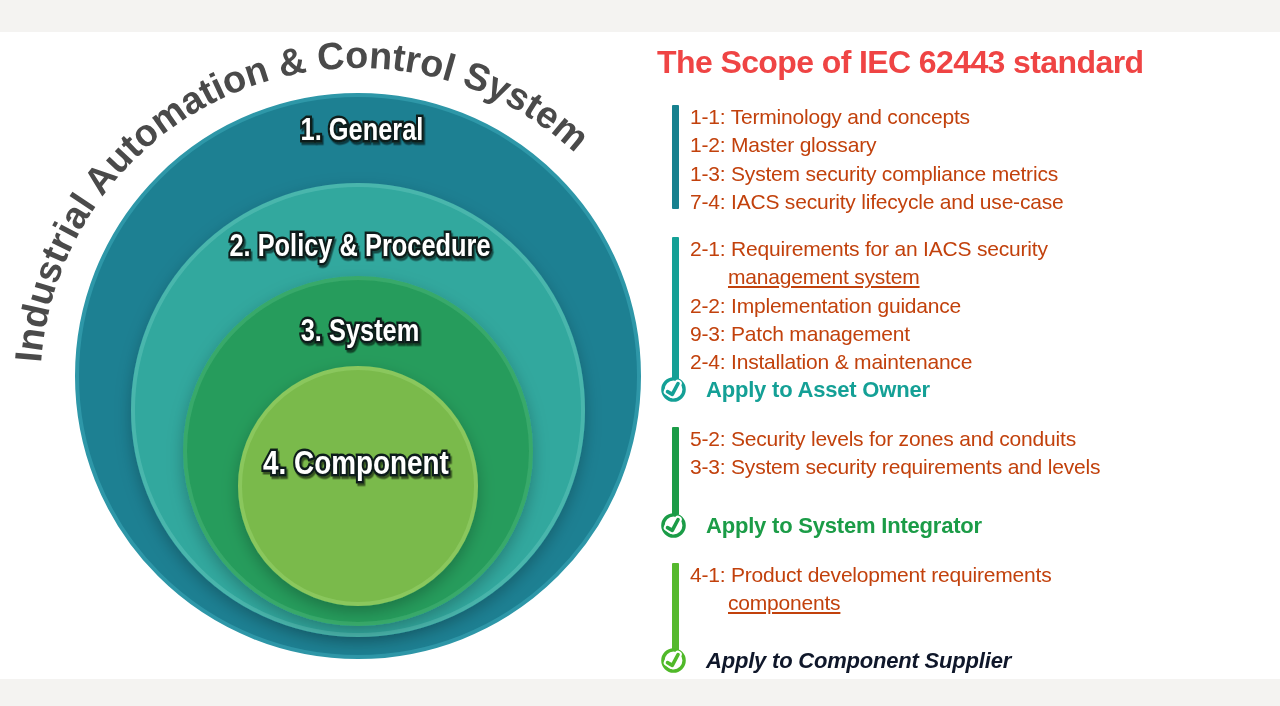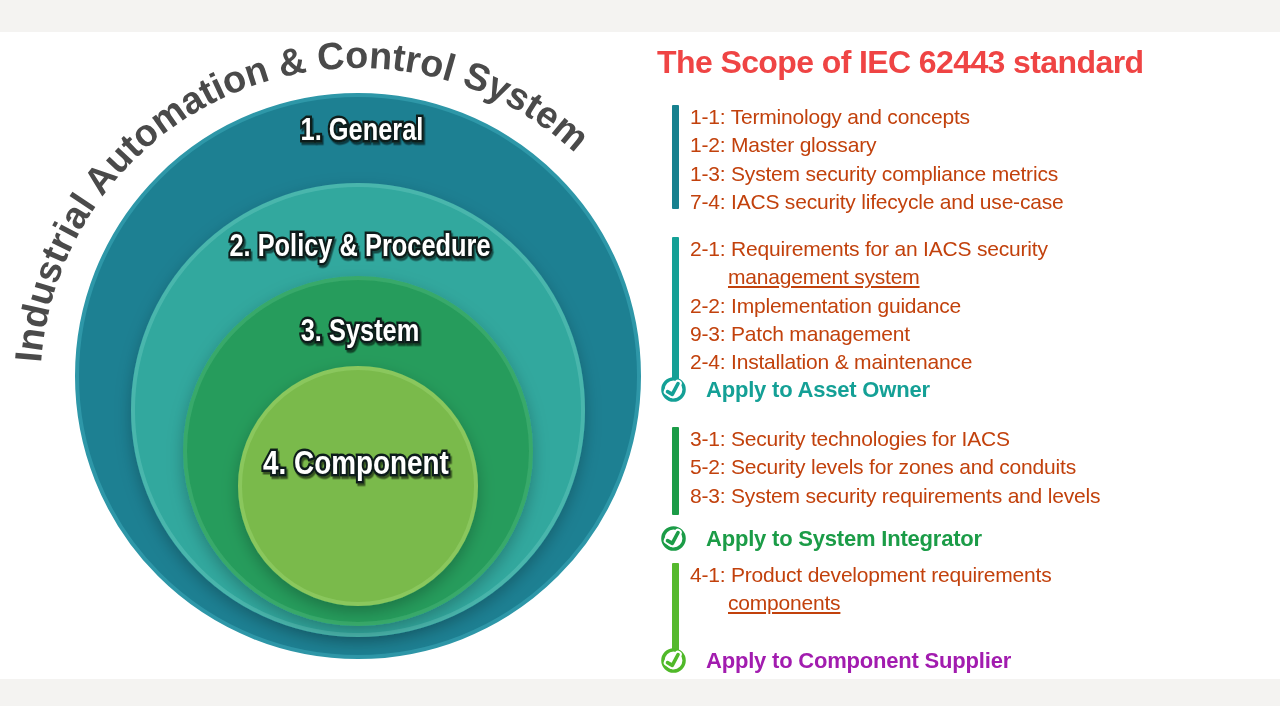--- a/index.html
+++ b/index.html
@@ -105,25 +105,24 @@
           <path d="M7.2 14.3 L11.3 18 L19.2 8.6" fill="none" stroke-width="3.6" stroke-linecap="round" stroke-linejoin="round" stroke="#14a096"></path>
         </g>
       </svg>
       <span class="apply-label" style="color: rgb(20, 160, 150);">Apply to Asset Owner</span>
     </div>
   </div>
 
   <div class="group" style="top:427px">
     <div class="bar" style="height: 88px; background: rgb(27, 156, 71);"></div>
     <div class="lines">
-        <div class="line">3-1: Security technologies for IACS</div>
         <div class="line">5-2: Security levels for zones and conduits</div>
-        <div class="line">8-3: System security requirements and levels</div>
+        <div class="line">3-3: System security requirements and levels</div>
       </div>
-    <div class="apply" style="top:98px">
+    <div class="apply" style="top:85px">
       <svg width="27" height="27" viewBox="0 0 27 27">
         <circle cx="13.5" cy="13.5" r="10.6" fill="#ffffff" stroke-width="3.4" stroke="#1b9c47"></circle>
         <g transform="rotate(-12 13.5 13.5)">
           <path d="M7.2 14.3 L11.3 18 L19.2 8.6" fill="none" stroke="#ffffff" stroke-width="7.5" stroke-linecap="round" stroke-linejoin="round"></path>
           <path d="M7.2 14.3 L11.3 18 L19.2 8.6" fill="none" stroke-width="3.6" stroke-linecap="round" stroke-linejoin="round" stroke="#1b9c47"></path>
         </g>
       </svg>
       <span class="apply-label" style="color: rgb(27, 156, 71);">Apply to System Integrator</span>
     </div>
   </div>
@@ -135,17 +134,17 @@
         <div class="line indent">components</div>
       </div>
     <div class="apply" style="top:84px">
       <svg width="27" height="27" viewBox="0 0 27 27">
         <circle cx="13.5" cy="13.5" r="10.6" fill="#ffffff" stroke-width="3.4" stroke="#50b929"></circle>
         <g transform="rotate(-12 13.5 13.5)">
           <path d="M7.2 14.3 L11.3 18 L19.2 8.6" fill="none" stroke="#ffffff" stroke-width="7.5" stroke-linecap="round" stroke-linejoin="round"></path>
           <path d="M7.2 14.3 L11.3 18 L19.2 8.6" fill="none" stroke-width="3.6" stroke-linecap="round" stroke-linejoin="round" stroke="#50b929"></path>
         </g>
       </svg>
-      <span class="apply-label" style="color: #a21caf;">Apply to Component Supplier</span>
+      <span class="apply-label" style="color: #0f172a; font-style: italic;">Apply to Component Supplier</span>
     </div>
   </div>
 
 </div>
 
 </body></html>

